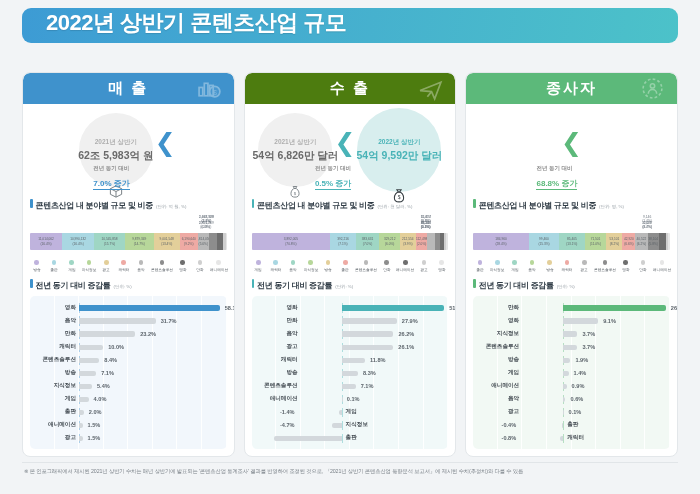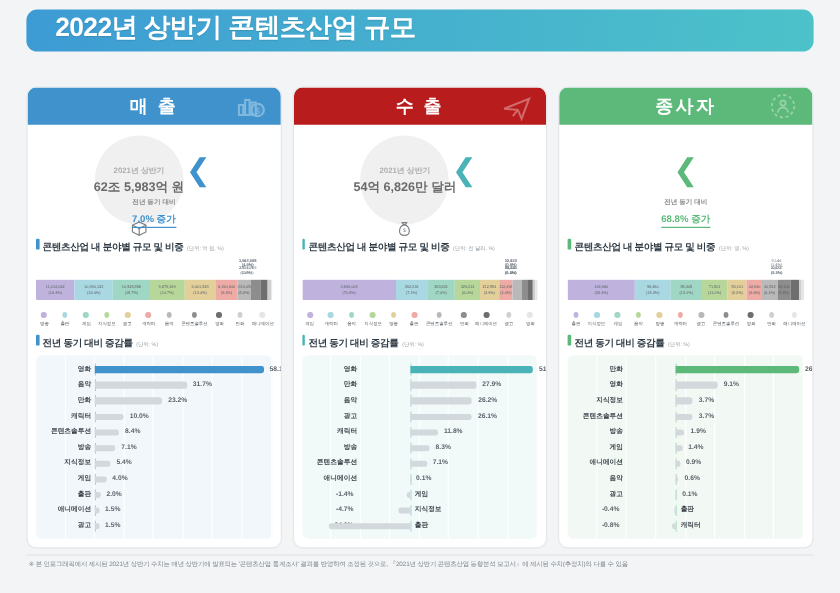--- a/index.html
+++ b/index.html
@@ -65,21 +65,21 @@
   .b-yr { font-size: 6.5px; font-weight: bold; margin-bottom: 2px; }
   .b-val { font-size: 10.5px; font-weight: bold; white-space: nowrap; }
   .bubble.old .b-yr { color: #aeaeae; }
   .bubble.old .b-val { color: #6a6a6a; text-align: center; }
   .arrow {
     font-size: 25px; font-weight: bold; line-height: 1;
     margin: 0 2px; position: relative; top: -8px;
   }
   .growth {
     position: absolute; left: 50%; transform: translateX(-50%);
-    bottom: 6px; text-align: center; width: 70px;
+    bottom: 6px; width: 70px;
   }
   .growth .g-lab { font-size: 5.5px; color: #8a8a8a; font-weight: bold; }
   .growth .g-val {
     font-size: 8px; font-weight: bold;
     border-bottom: 1px solid currentColor; display: inline-block;
     padding-bottom: .5px;
   }
   .micro-icon { position: absolute; bottom: -16px; left: 50%; transform: translateX(-50%); }
   
   .sec {
@@ -358,38 +358,48 @@
             <div class="r-bars">
               <div class="axis" style="left:2%;background:#3f92cc66"></div>
               <div class="bar" style="position:absolute;left:2%;width:2.478485370051635%;background:#d3d8dc"></div>
               <span class="r-val" style="position:absolute;left:calc(4.478485370051635% + 2px)">1.5%</span>
             </div>
           </div>
         </div>
       </div>
     </div>
     <div class="panel">
-      <div class="panel-head" style="background:#b91c1c">
+      <div class="panel-head" style="background:#4d7c0f">
         <span class="ptitle">수  출</span>
         <span class="head-icon"><svg width="25" height="25" viewBox="0 0 24 24" fill="none" stroke="#ffffff" stroke-width="1.6">
             <path d="M2 14l20-8-6 16-3-7z"></path>
             <path d="M13 15l-4 5"></path>
           </svg></span>
       </div>
       <div class="compare">
         <div class="bubble old">
           <span class="b-yr">2021년 상반기</span>
           <span class="b-val">54억 6,826만 달러</span>
           <span class="micro-icon"><svg width="15" height="15" viewBox="0 0 24 24" fill="none" stroke="#7b8287" stroke-width="1.5">
               <path d="M9 4h6l-2 3h-2z"></path>
               <path d="M12 7c-4 0-6.5 4.5-6.5 8.5S8 21 12 21s6.5-1.5 6.5-5.5S16 7 12 7z"></path>
               <text x="12" y="17" font-size="7" fill="#7b8287" stroke="none" text-anchor="middle">$</text>
             </svg></span>
         </div>
         <div class="arrow" style="color:#49b3b7">❮</div>
+        <div class="bubble new" style="background:#d8eeee">
+          <span class="b-yr" style="color:#49b3b7">2022년 상반기</span>
+          <span class="b-val" style="color:#49b3b7">54억 9,592만 달러</span>
+          <span class="micro-icon"><svg width="17" height="17" viewBox="0 0 24 24" fill="none" stroke="#3a4146" stroke-width="1.5">
+              <path d="M9 4h6l-2 3h-2z"></path>
+              <path d="M12 7c-4 0-6.5 4.5-6.5 8.5S8 21 12 21s6.5-1.5 6.5-5.5S16 7 12 7z"></path>
+              <text x="12" y="17" font-size="7" fill="#3a4146" stroke="none" text-anchor="middle">$</text>
+            </svg></span>
+        </div>
+        <div class="growth"><div class="g-lab">전년 동기 대비</div><div class="g-val" style="color:#49b3b7">0.5% 증가</div></div>
       </div>
       <div class="sec">
         <span class="tick" style="background:#49b3b7"></span>
         <span class="stit">콘텐츠산업 내 분야별 규모 및 비중</span>
         <span class="sunit">(단위: 천 달러, %)</span>
       </div>
       <div class="stackwrap">
         <div class="callouts">
           <div class="callout" style="left:86%;top:6px;">83,143<br>(1.5%)</div>
           <div class="callout" style="left:86%;top:0px;">32,457<br>(0.6%)</div>

